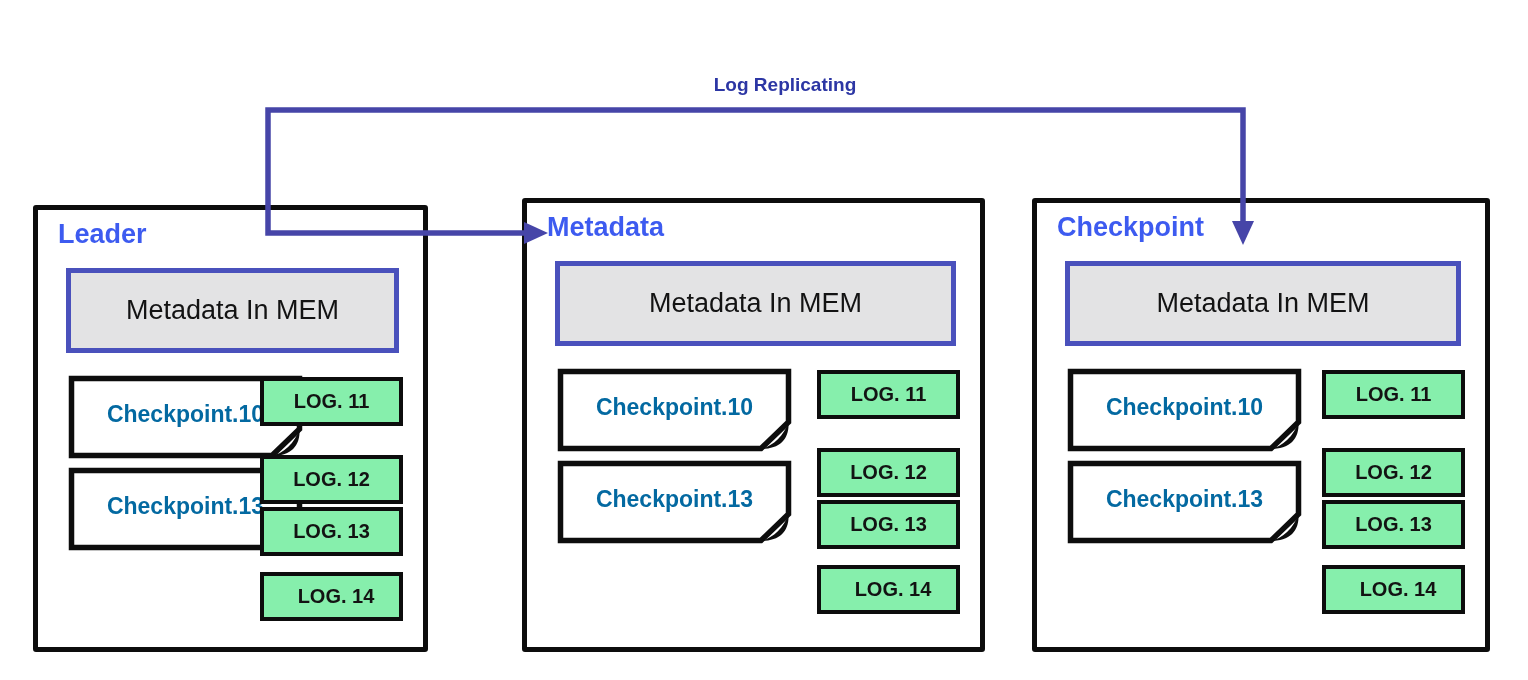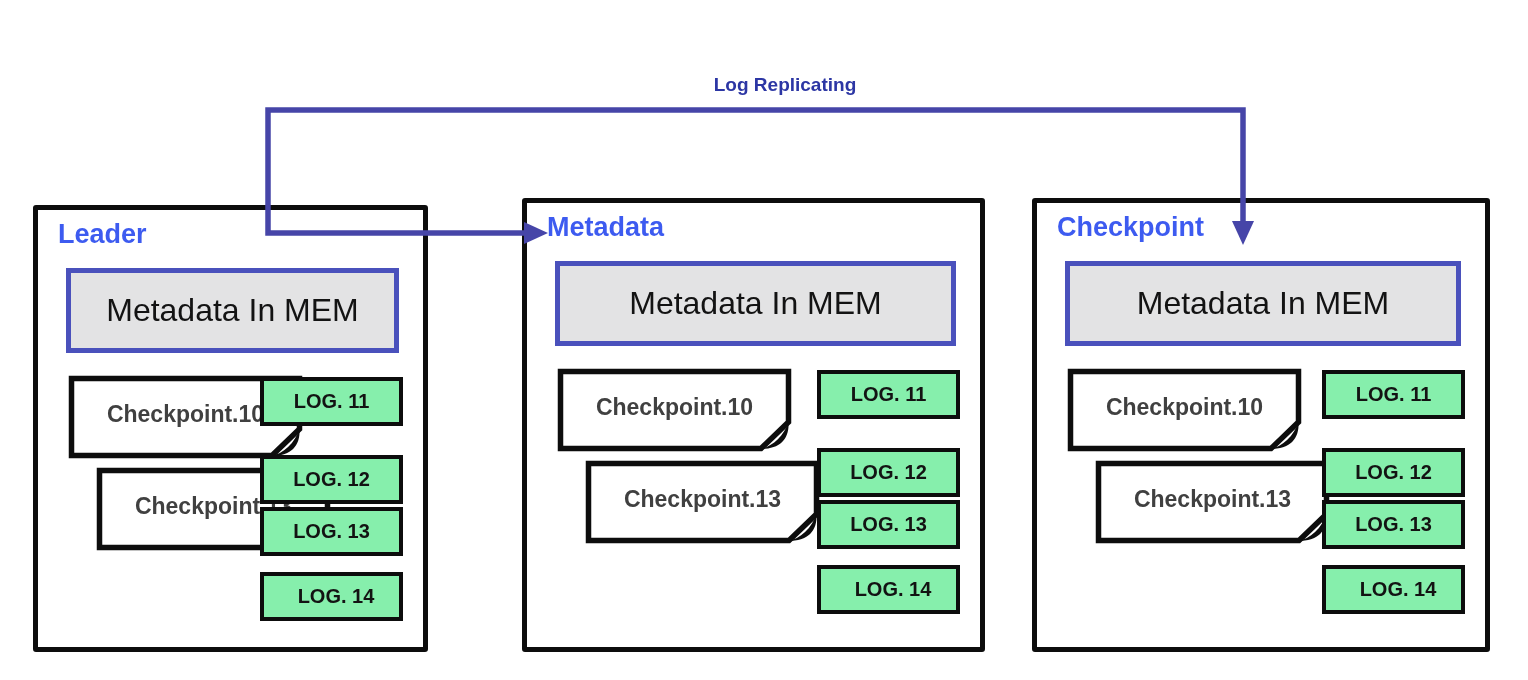--- a/index.html
+++ b/index.html
@@ -79,35 +79,35 @@
     top: 58px;
     height: 85px;
     box-sizing: border-box;
     background: var(--metadata-fill, #e3e3e4);
     border: 5px solid var(--metadata-border, #4a51bc);
     display: flex;
     align-items: center;
     justify-content: center;
   }
   .metadata-text {
-    font-size: 32px;
+    font-size: 27px;
     font-weight: 400;
     color: #131313;
     white-space: nowrap;
   }
 
   
   .checkpoint {
     position: absolute;
     left: 30px;
     width: 235px;
     height: 84px;
   }
   .checkpoint.cp1 { top: 165px; }
-  .checkpoint.cp2 { top: 257px; margin-left: 28px; }
+  .checkpoint.cp2 { top: 257px; }
   .doc-shape {
     position: absolute;
     inset: 0;
     width: 100%;
     height: 100%;
   }
   .doc-outline {
     fill: #ffffff;
     stroke: var(--box-border, #0d0d0d);
     stroke-width: 5.5;
@@ -119,21 +119,21 @@
   }
   .cp-label {
     position: absolute;
     inset: 0;
     display: flex;
     align-items: center;
     justify-content: center;
     padding-bottom: 6px;
     font-size: 23px;
     font-weight: bold;
-    color: #404040;
+    color: #0369a1;
     white-space: nowrap;
   }
 
   
   .log-box {
     position: absolute;
     right: 20px;
     width: 143px;
     height: 49px;
     box-sizing: border-box;

